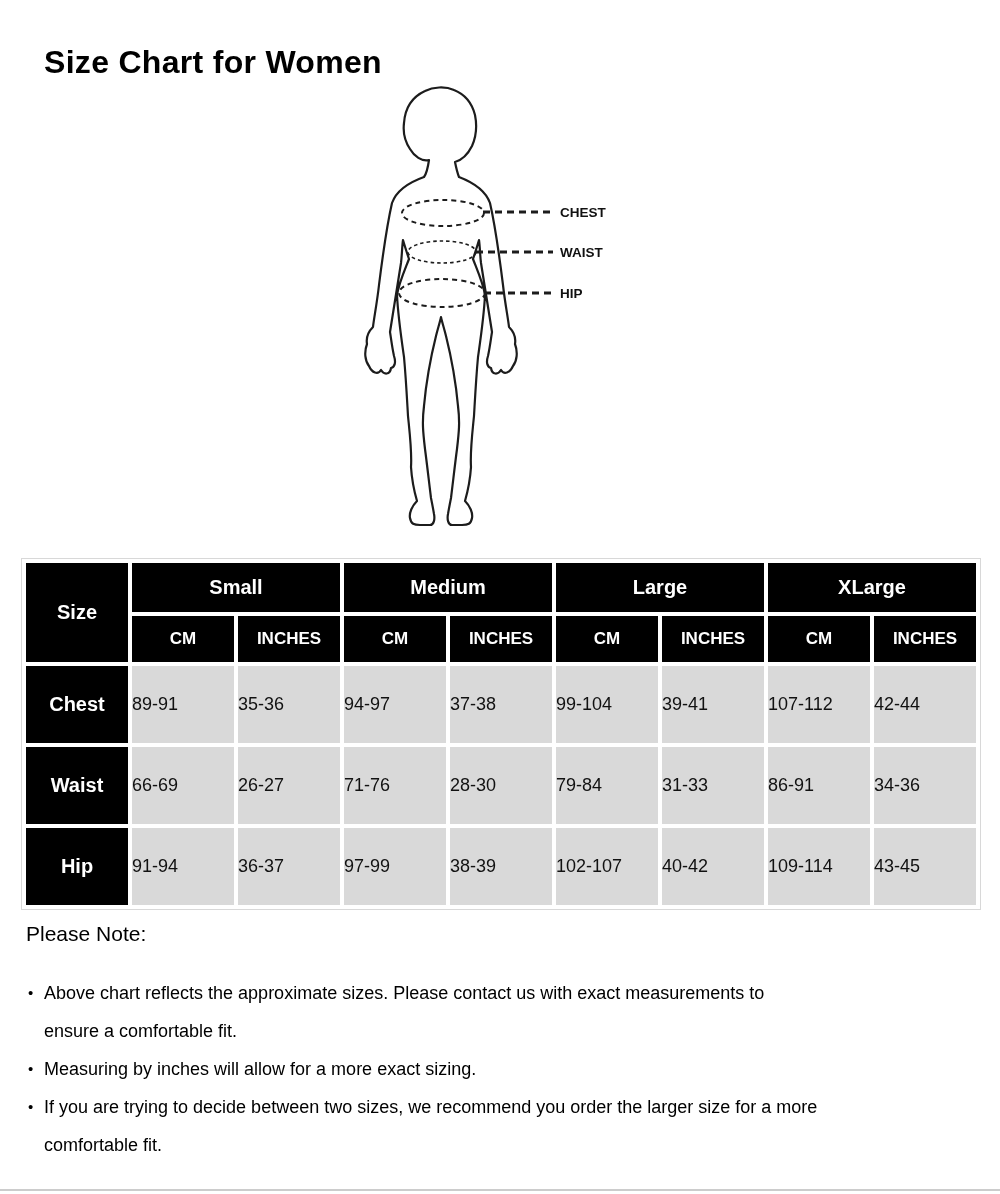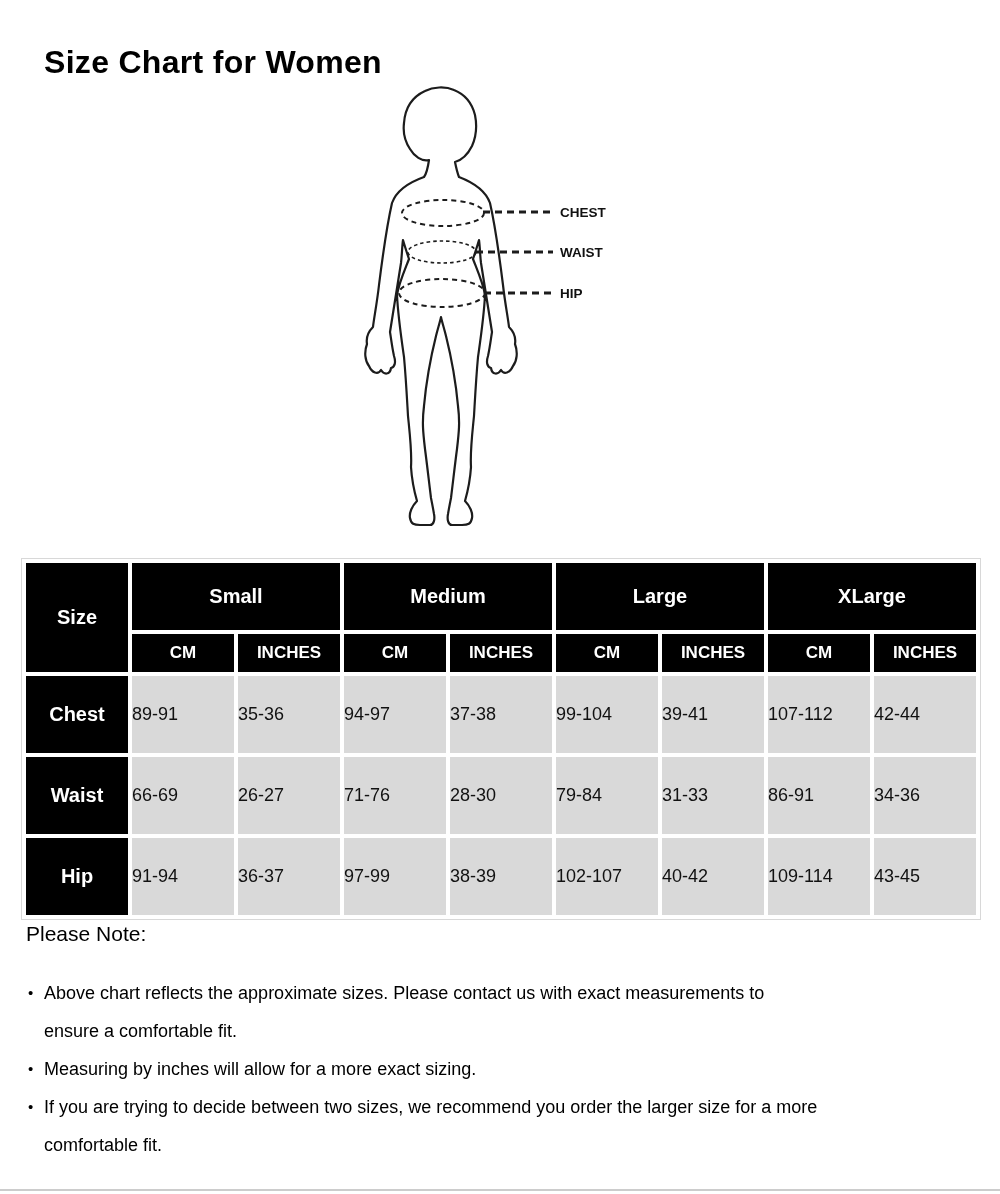--- a/index.html
+++ b/index.html
@@ -11,22 +11,22 @@
   .diagram { position:absolute; left:350px; top:85px; width:300px; height:465px; }
   .diagram .outline { fill:#ffffff; stroke:#1c1c1c; stroke-width:2.2; stroke-linejoin:round; stroke-linecap:round; }
   .diagram .meas-ellipse { fill:none; stroke:#1c1c1c; stroke-width:2; stroke-dasharray:5 4; }
   .diagram .meas-ellipse.fine { stroke-width:1.6; stroke-dasharray:3.5 3; }
   .diagram .leader { stroke:#1c1c1c; stroke-width:2.8; stroke-dasharray:7 5; }
   .diagram text { font-family:"Liberation Sans", sans-serif; font-size:13.5px; font-weight:bold; fill:#111; }
 
   table.size-table { position:absolute; left:21px; top:558px; width:960px; table-layout:fixed;
     border-collapse:separate; border-spacing:4px; background:#fff; border:1px solid #d8d8d8; }
   .size-table th { background:#000; color:#fff; font-weight:bold; text-align:center; vertical-align:middle; padding:0; }
-  .size-table .group-row th { height:67px; font-size:20px; }
-  .size-table .unit-row th { height:38px; font-size:17px; }
+  .size-table .group-row th { height:49px; font-size:20px; }
+  .size-table .unit-row th { height:46px; font-size:17px; }
   .size-table th.corner { font-size:20px; }
   .size-table td { background:#d9d9d9; color:#111; font-size:18px; text-align:left; vertical-align:middle; height:77px; padding:0; }
   .size-table th.row-label { font-size:20px; }
 
   .notes { position:absolute; left:26px; top:922px; width:950px; }
   .notes-heading { margin:0 0 28px 0; font-size:21px; font-weight:normal; }
   .notes-list { margin:0; padding:0; list-style:none; }
   .notes-list li { position:relative; padding-left:18px; font-size:18px; line-height:38px; }
   .notes-list li::before { content:"\2022"; position:absolute; left:2px; top:0; font-size:15px; }
   .note-text { white-space:pre-line; display:inline-block; vertical-align:top; }

